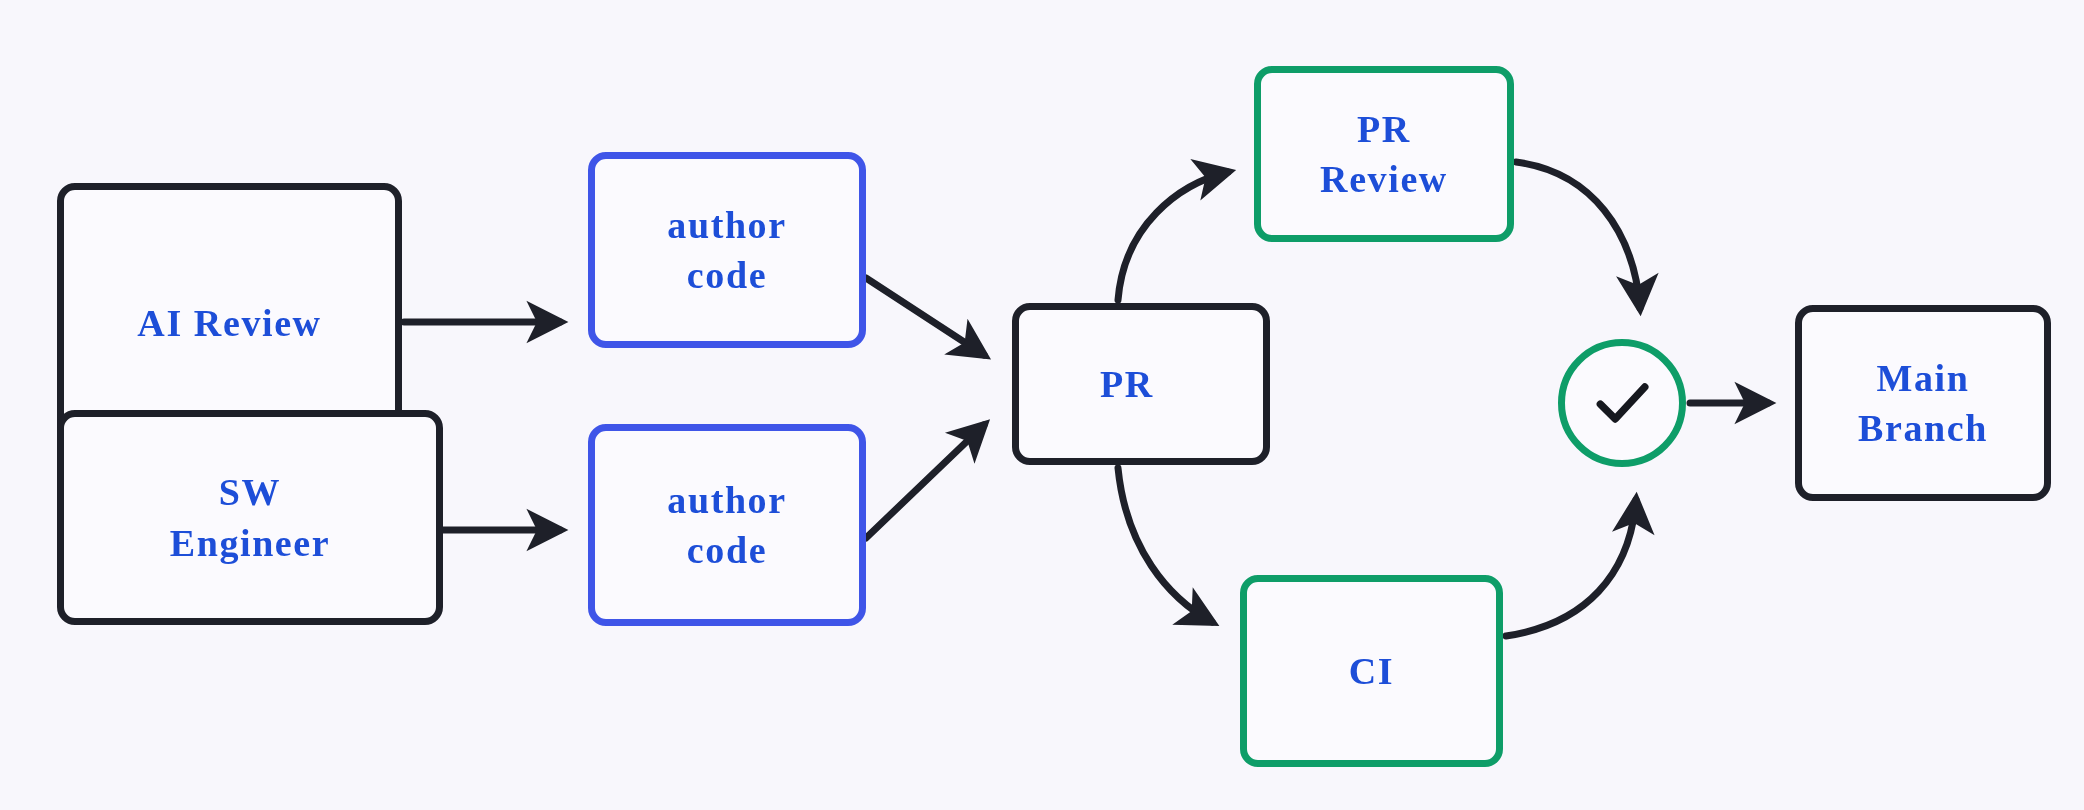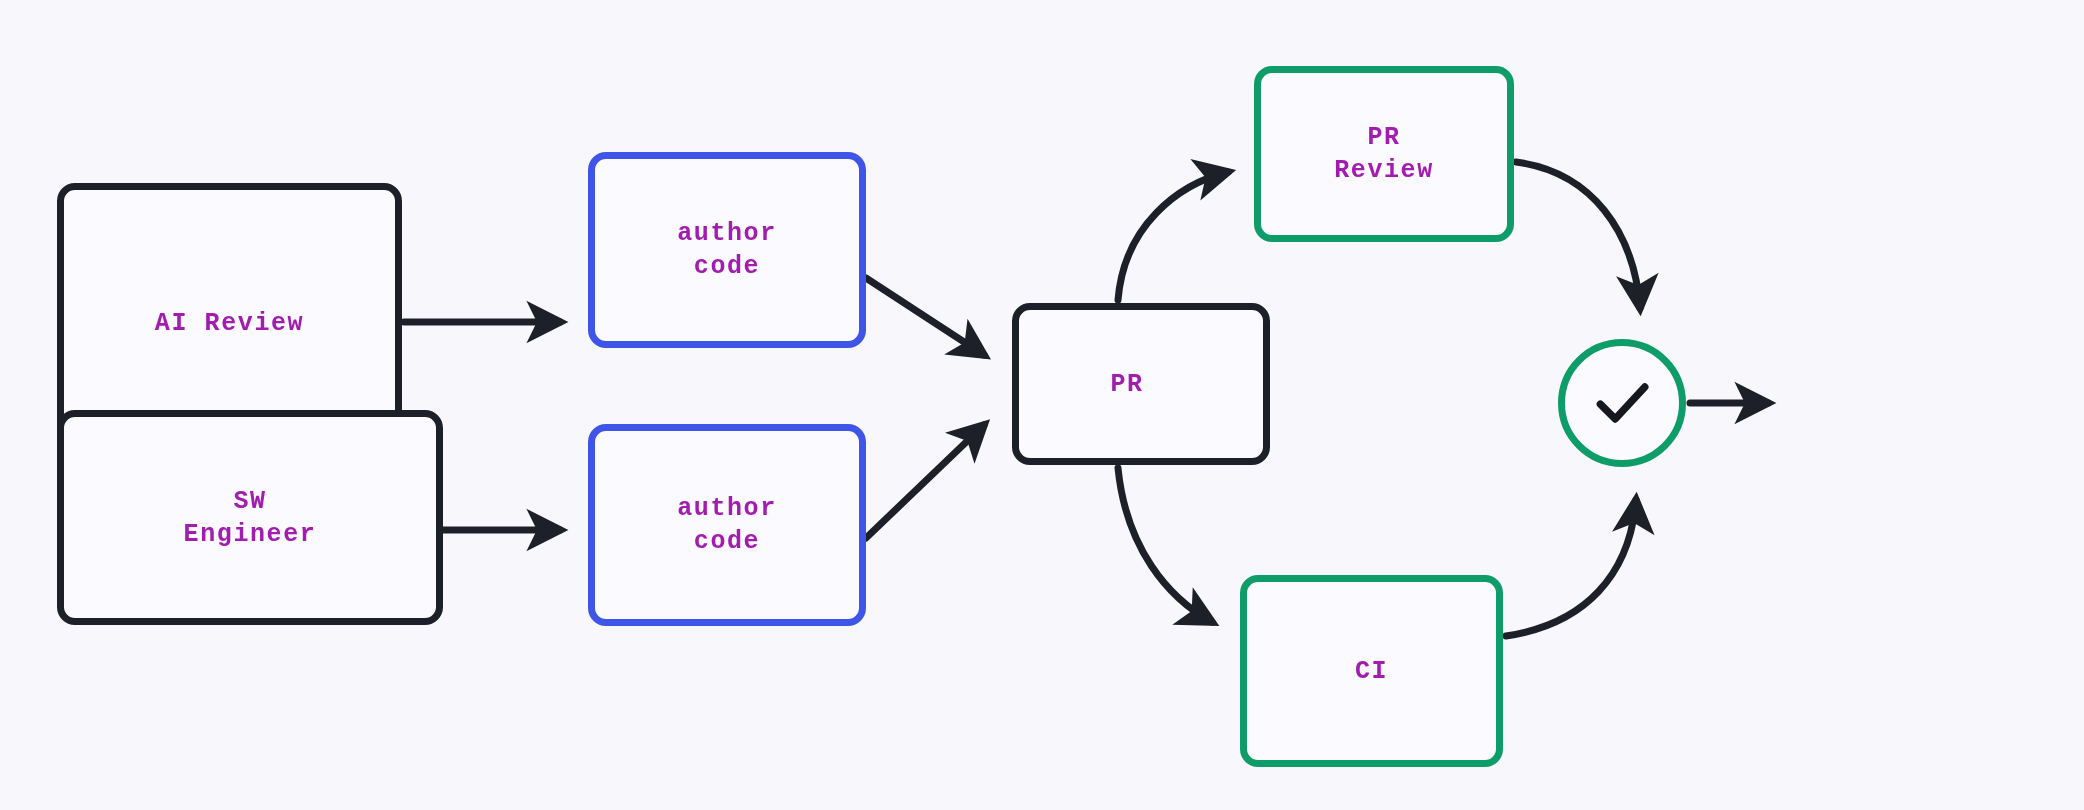--- a/index.html
+++ b/index.html
@@ -29,26 +29,26 @@
     display: flex;
     align-items: center;
     justify-content: center;
     text-align: center;
     background: #FBFAFE;
     border-style: solid;
     border-radius: 18px;
     z-index: 2;
   }
   .node-label {
-    font-family: Liberation Mono, monospace;
+    font-family: Liberation Serif, serif;
     font-weight: 700;
-    font-size: 25px;
+    font-size: 38px;
     line-height: 1.32;
     letter-spacing: 1.6px;
-    color: #a21caf;
+    color: #1d4ed8;
     white-space: pre-line;
     padding: 0 10px;
   }
   .node.dark  { border-color: #1E2029; border-width: 7px; }
   .node.blue  { border-color: #3F55E8; border-width: 7px; justify-content: center; }
   .node.green { border-color: #0E9D68; border-width: 7px; }
 
   .check-node {
     position: absolute;
     box-sizing: border-box;
@@ -128,14 +128,18 @@
   <div class="node green" style="left:1240px; top:575px; width:263px; height:192px;">
     <span class="node-label">CI</span>
   </div>
 
   <div class="check-node" style="left:1558px; top:339px; width:128px; height:128px;">
     <svg class="check-glyph" viewBox="0 0 100 100" xmlns="http://www.w3.org/2000/svg">
       <path d="M31 51 L44 64 L70 36" fill="none" stroke="#16181F" stroke-width="6.5" stroke-linecap="round" stroke-linejoin="round"></path>
     </svg>
   </div>
 
+  <div class="node dark" style="left:1795px; top:305px; width:256px; height:196px;">
+    <span class="node-label">Main
+Branch</span>
+  </div>
 
 </div>
 
 </body></html>

